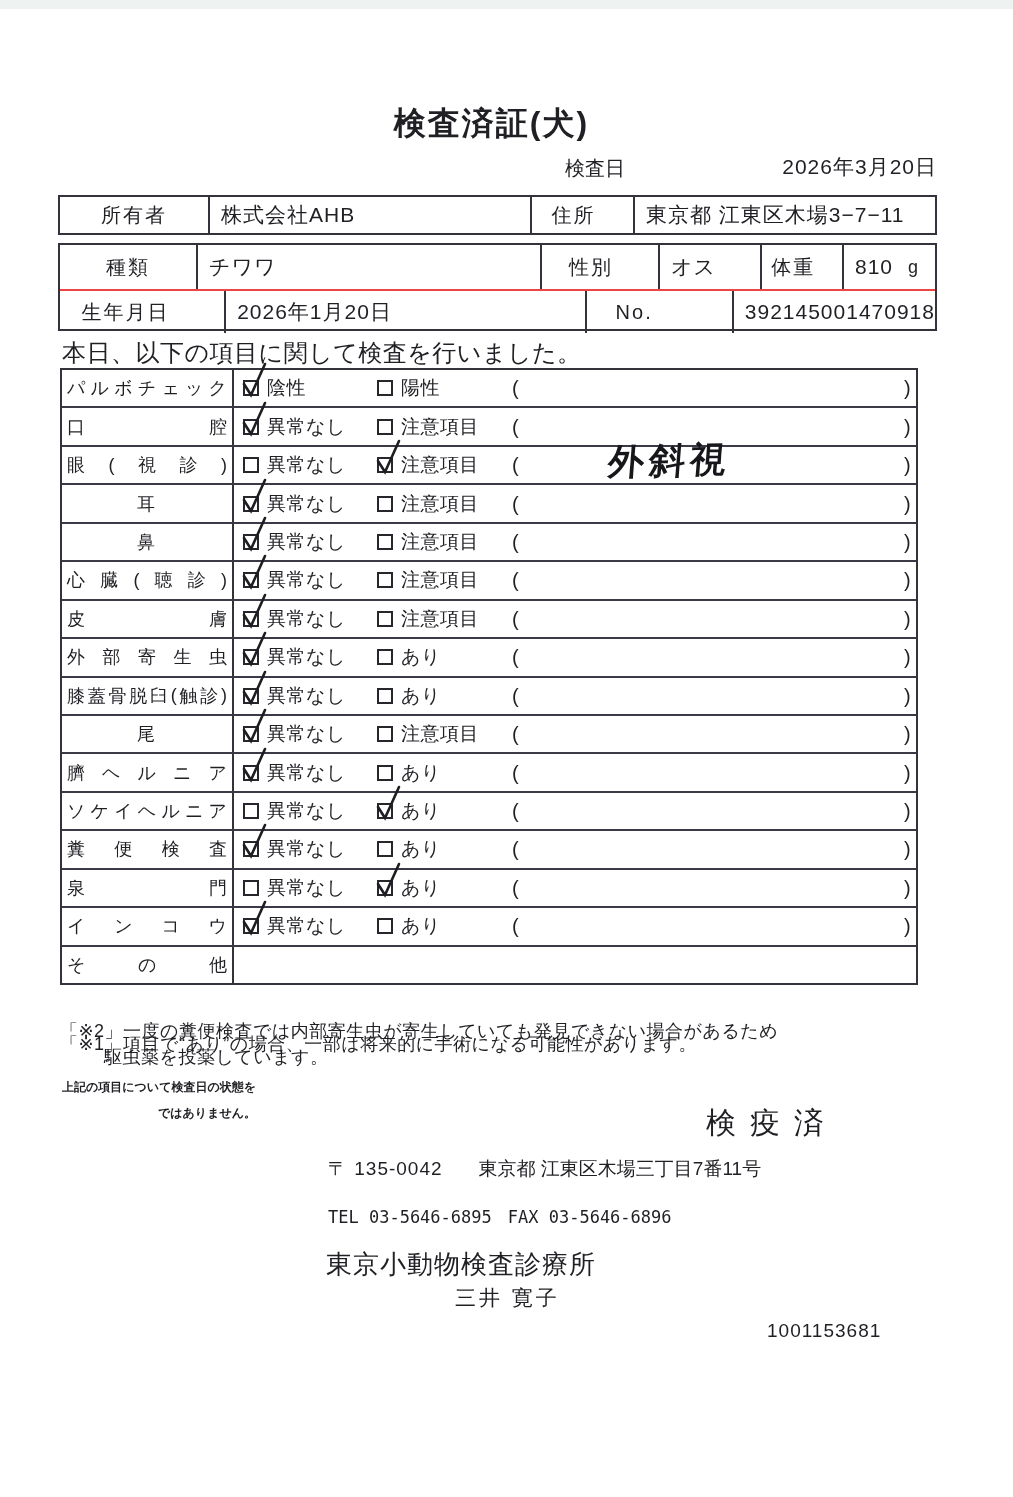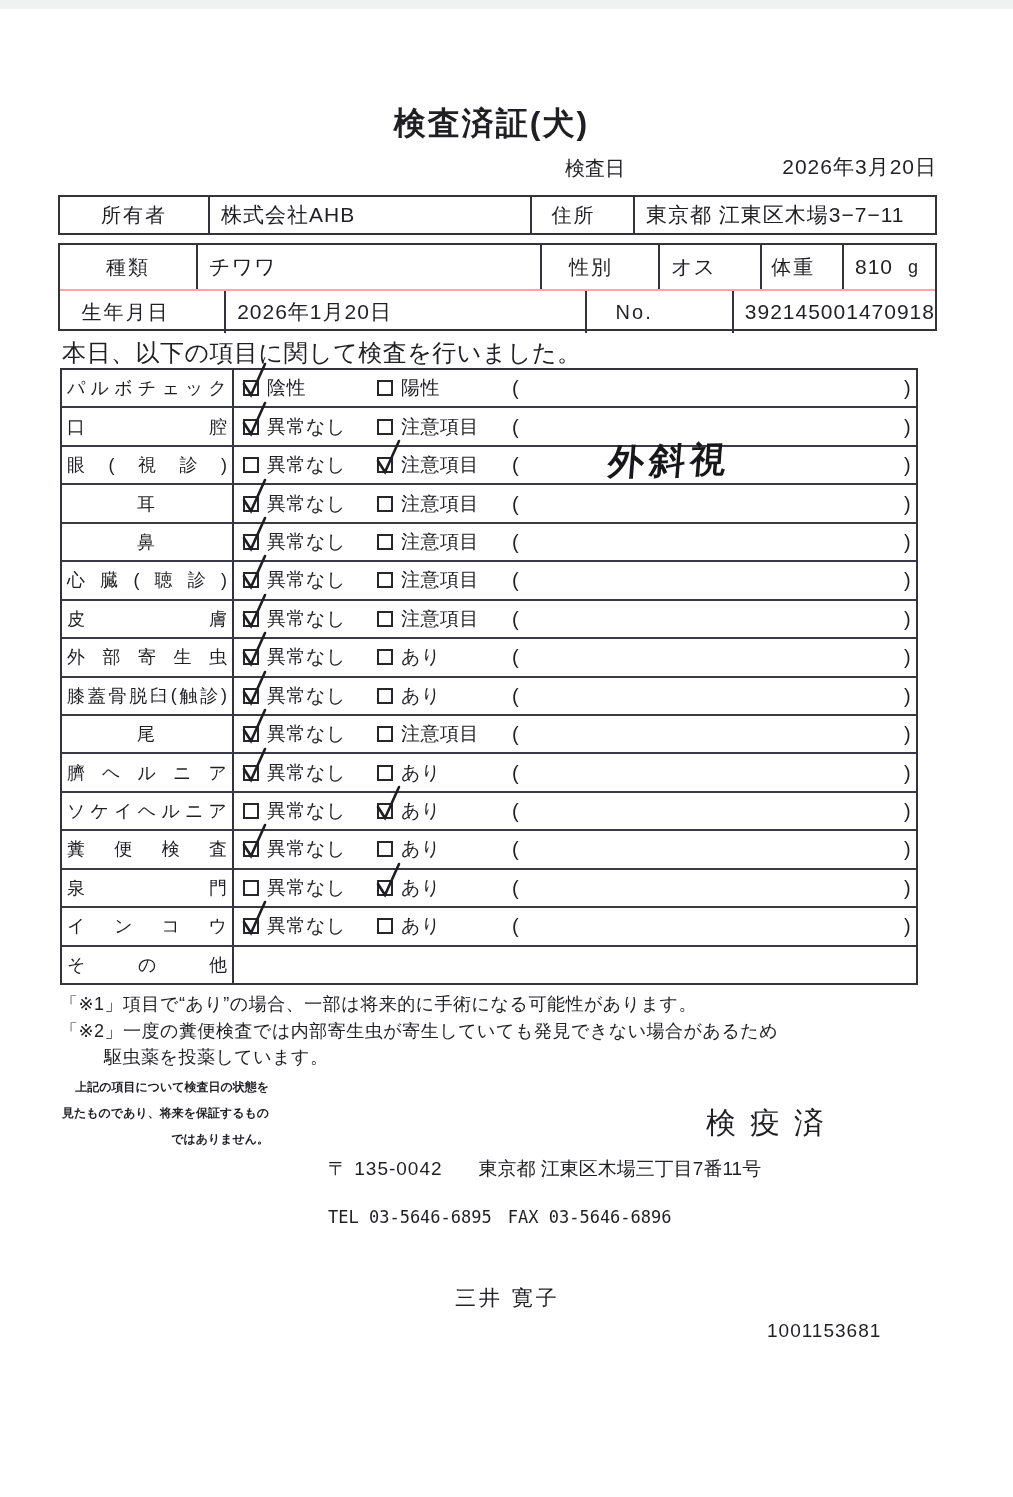--- a/index.html
+++ b/index.html
@@ -29,21 +29,21 @@
   }
   .tcell:first-child{border-left:none;}
   .lab{justify-content:center;letter-spacing:2px;}
   .val{padding-left:11px;font-size:21px;letter-spacing:1px;}
 
   .owner-tbl{left:58px;top:195px;width:879px;height:40px;}
   .owner-tbl .trow{height:100%;}
 
   .info-tbl{left:58px;top:243px;width:879px;height:88px;}
   .info-tbl .trow{height:44px;}
-  .info-tbl .trow + .trow{border-top:2px solid #fca5a5;gap:33px;}
+  .info-tbl .trow + .trow{border-top:2px solid #ef4444;gap:33px;}
   .w104{width:104px;} .w338{width:338px;} .w87{width:104px;} .w93{width:87px;} .w66{width:66px;}
   .w112{width:112px;} .w330{width:304px;} .w85{width:85px;}
   .flex1{flex:1;}
   .weight-cell{justify-content:flex-end;padding-right:16px;gap:15px;}
   .weight-unit{font-size:18px;}
 
   .intro{position:absolute;left:62px;top:337px;font-size:24px;letter-spacing:0.5px;}
 
   
   .check-tbl{
@@ -76,21 +76,21 @@
     transform:none;pointer-events:none;
   }
   .remark{
     left:372px;top:32%;width:300px;
     font-size:36px;font-weight:600;letter-spacing:5px;color:#17171b;
     transform:translateY(-50%) rotate(-1.5deg) skewX(-6deg);
   }
   .note{left:866px;font-size:18px;white-space:nowrap;}
 
   .fnote{position:absolute;font-size:18px;letter-spacing:0.5px;}
-  .fn1{left:60px;top:992px;}
+  .fn1{left:60px;top:1032px;}
   .fn2{left:60px;top:1019px;}
   .fn3{left:104px;top:1045px;}
 
   .disclaimer{position:absolute;left:62px;top:1074px;font-size:12px;font-weight:600;line-height:26px;text-align:right;}
   .stamp{position:absolute;left:706px;top:1103px;font-size:30px;letter-spacing:14px;font-weight:500;}
 
   .postal-line{position:absolute;left:328px;top:1156px;font-size:19px;}
   .postal-code{margin-right:36px;letter-spacing:1px;}
   .tel-line{position:absolute;left:328px;top:1207px;font-size:17px;font-family:"DejaVu Sans Mono","Liberation Mono",monospace;}
   .fax{margin-left:16px;}
@@ -492,29 +492,29 @@
     </div>
 
   </div>
 
   <div class="fnote fn1">「※1」項目で“あり”の場合、一部は将来的に手術になる可能性があります。</div>
   <div class="fnote fn2">「※2」一度の糞便検査では内部寄生虫が寄生していても発見できない場合があるため</div>
   <div class="fnote fn3">駆虫薬を投薬しています。</div>
 
   <div class="disclaimer">
     <div>上記の項目について検査日の状態を</div>
-    <div>見たものであり、将来を保証するもの</div>
     <div>ではありません。</div>
   </div>
 
   <div class="stamp">検疫済</div>
 
   <div class="postal-line">
     <span class="postal-code">〒 135-0042</span><span>東京都 江東区木場三丁目7番11号</span>
   </div>
 
   <div class="tel-line">
     <span>TEL 03-5646-6895</span><span class="fax">FAX 03-5646-6896</span>
   </div>
 
+  <div class="clinic-name">東京小動物検査診療所</div>
   <div class="vet-name">三井 寛子</div>
   <div class="doc-number">1001153681</div>
 </div>
 
 </body></html>

